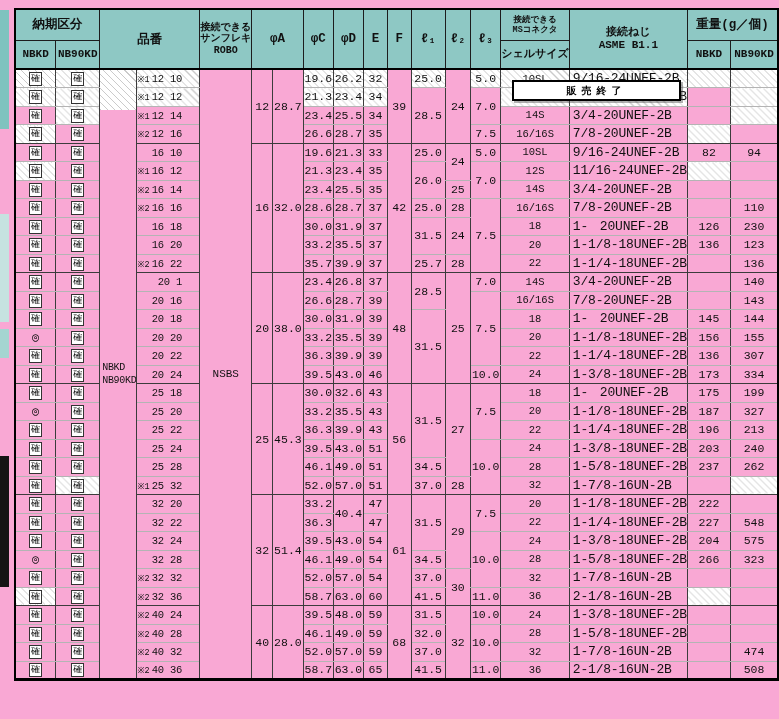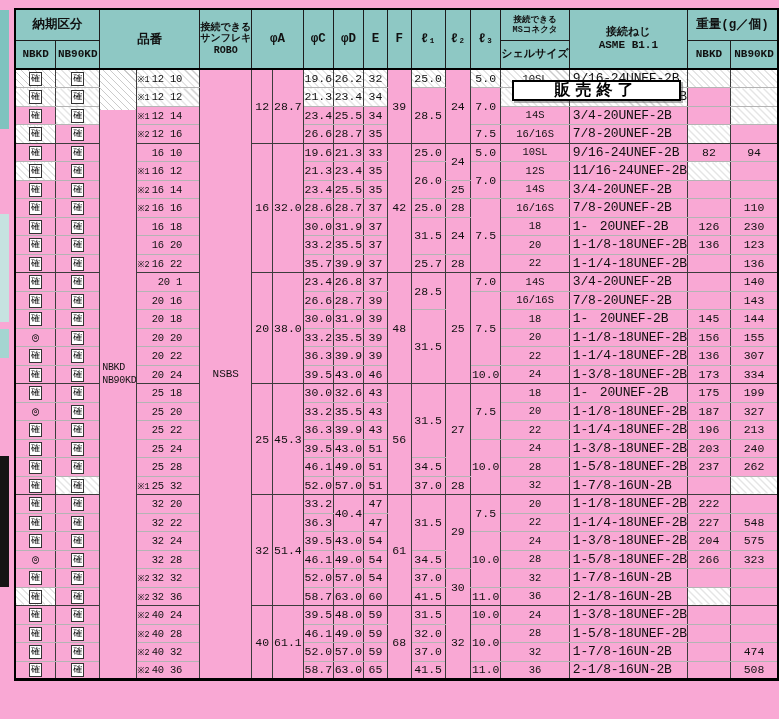--- a/index.html
+++ b/index.html
@@ -36,21 +36,21 @@
   td.pn .note{font-size:8.5px;margin-right:2px}
   td.pn .pnum{font-size:10.5px;letter-spacing:-0.2px}
   td.thread{text-align:left;padding-left:3px;font-size:13px;letter-spacing:-0.2px}
   td.thread .frac{display:inline-block;min-width:27px}
   td.shell{font-size:10.5px}
   .kbox{display:inline-block;border:1px solid #333;font-size:9px;line-height:10px;
         padding:1px;background:#fff}
   .circ{font-size:12px;line-height:12px}
   .overlay{position:absolute;left:512px;top:80px;width:169px;height:21px;background:#fff;
            border:2px solid #000;box-shadow:2px 2px 0 rgba(80,80,80,.45);display:flex;
-           align-items:center;justify-content:center;font-weight:bold;font-size:16px;
+           align-items:center;justify-content:center;font-weight:bold;font-size:10px;
            letter-spacing:5px;z-index:3}
 </style>
 </head>
 <body>
 
 <div class="page">
   <div class="strip s1"></div>
   <div class="strip s2"></div>
   <div class="strip s3"></div>
   <div class="strip s4"></div>
@@ -518,21 +518,21 @@
           <td class="num shell gb"><span>36</span></td>
           <td class="thread gb"><span class="frac">2-1/8-</span><span class="rest">16UN-2B</span></td>
           <td class="num hatch gb"><span></span></td>
           <td class="num gb"><span></span></td>
         </tr>
         <tr>
           <td class="mark"><span class="kbox">確</span></td>
           <td class="mark"><span class="kbox">確</span></td>
           <td class="pn"><span class="note">※2</span><span class="pnum">40 24</span></td>
           <td class="num gb" rowspan="4"><span>40</span></td>
-          <td class="num gb" rowspan="4"><span>61.1</span></td>
+          <td class="num gb" rowspan="4"><span>28.0</span></td>
           <td class="num"><span>39.5</span></td>
           <td class="num"><span>48.0</span></td>
           <td class="num"><span>59</span></td>
           <td class="num gb" rowspan="4"><span>68</span></td>
           <td class="num"><span>31.5</span></td>
           <td class="num gb" rowspan="4"><span>32</span></td>
           <td class="num"><span>10.0</span></td>
           <td class="num shell"><span>24</span></td>
           <td class="thread"><span class="frac">1-3/8-</span><span class="rest">18UNEF-2B</span></td>
           <td class="num"><span></span></td>

